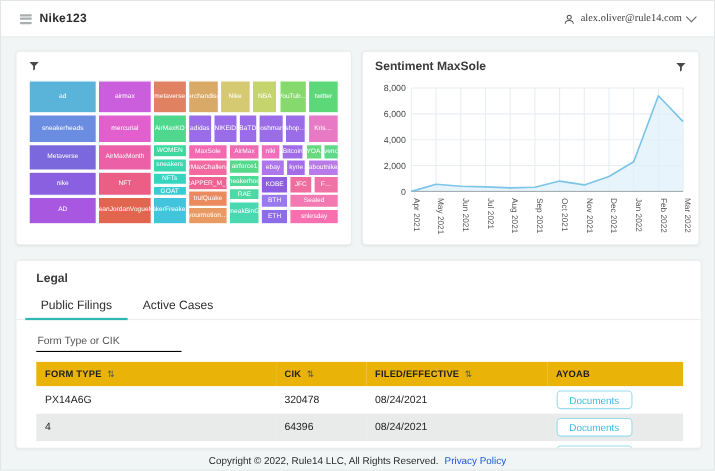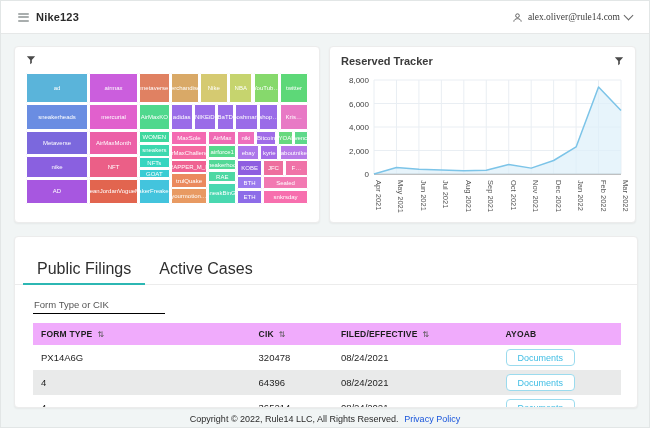--- a/index.html
+++ b/index.html
@@ -29,29 +29,29 @@
   .treemap { position:relative; margin:3px 11px 11px 11px; height:131px; }
   .tm-cell { position:absolute; display:flex; align-items:center; justify-content:center; color:#fff; font-size:6px; line-height:1; overflow:hidden; white-space:nowrap; border:1px solid #fff; border-radius:1px; cursor:pointer; }
 
   .card-sentiment { width:307px; height:177px; }
   .chart-wrap { padding:0 8px; }
 
   
   .card-legal { margin-top:13px; width:624px; height:172px; padding-top:10px; overflow:hidden; }
   .legal-title { padding:0 18px; font-size:11px; font-weight:700; color:#3b3b3b; }
   .tabs { display:flex; margin-top:8px; border-bottom:1px solid #ececec; padding:0 8px; }
-  .tab { padding:5px 14px 6px 14px; font-size:16px; color:#2f2f2f; cursor:pointer; position:relative; }
+  .tab { padding:5px 14px 6px 14px; font-size:11px; color:#2f2f2f; cursor:pointer; position:relative; }
   .tab.active { font-weight:400; }
   .tab.active::after { content:""; position:absolute; left:0; right:0; bottom:-1px; height:2px; background:#2cb7b3; }
   .search-box { margin:9px 18px 0 18px; width:132px; }
   .search-box input { width:100%; border:none; border-bottom:1px solid #000000; font-size:9.5px; padding:2px 1px 3px 1px; color:#333; background:transparent; outline:none; font-family:"Liberation Sans", sans-serif; }
   .search-box input::placeholder { color:#555; }
 
   table.filings { margin:9px 18px 0 18px; width:588px; border-collapse:collapse; table-layout:fixed; }
-  table.filings th { background:#f0abfc; text-align:left; font-size:8.5px; color:#1e1e1e; font-weight:700; padding:6px 8px; letter-spacing:.2px; cursor:pointer; }
+  table.filings th { background:#eab308; text-align:left; font-size:8.5px; color:#1e1e1e; font-weight:700; padding:6px 8px; letter-spacing:.2px; cursor:pointer; }
   table.filings th .sort { color:#555; font-size:8px; margin-left:5px; font-weight:400; }
   table.filings td { font-size:9.5px; color:#1e1e1e; padding:4px 8px; }
   table.filings tbody tr:nth-child(even) { background:#e9eaea; }
   .doc-btn { border:1px solid #9bdbee; color:#3fbde4; background:#fff; border-radius:4px; font-size:9px; padding:2.5px 11px; cursor:pointer; font-family:"Liberation Sans", sans-serif; }
 
   .footer { flex:0 0 auto; height:21px; text-align:center; font-size:9px; color:#2b2b2b; padding-top:6px; }
   .footer a { color:#1a56db; text-decoration:none; font-weight:400; margin-left:3px; cursor:pointer; }
 </style>
 </head>
 <body>
@@ -139,21 +139,21 @@
             <div class="tm-cell" style="left: 91.8%; top: 66.5%; width: 8.2%; height: 11.8%; background: rgb(240, 115, 168);">F…</div>
             <div class="tm-cell" style="left: 74.9%; top: 78.7%; width: 8.8%; height: 10%; background: rgb(154, 121, 238);">BTH</div>
             <div class="tm-cell" style="left: 84.1%; top: 78.7%; width: 15.9%; height: 10%; background: rgb(242, 121, 178);">Sealed</div>
             <div class="tm-cell" style="left: 74.9%; top: 89.1%; width: 8.8%; height: 10.9%; background: rgb(141, 108, 232);">ETH</div>
             <div class="tm-cell" style="left: 84.1%; top: 89.1%; width: 15.9%; height: 10.9%; background: rgb(247, 111, 174);">snkrsday</div>
           </div>
       </div>
 
       <div class="card card-sentiment">
         <div class="card-head">
-          <span class="card-title">Reserved Tracker</span>
+          <span class="card-title">Sentiment MaxSole</span>
           <span class="funnel">
             <svg width="10" height="10" viewBox="0 0 24 24">
                 <path d="M2 3h20l-8 9v7l-4 3v-10z" fill="#4a4a4a"></path>
               </svg>
           </span>
         </div>
         <div class="chart-wrap">
           <svg width="290" height="148" viewBox="0 0 290 148">
               <line x1="36" y1="8" x2="36" y2="102" stroke="#e9eef3" stroke-width="1"></line>
               <line x1="58.45454545454545" y1="8" x2="58.45454545454545" y2="102" stroke="#e9eef3" stroke-width="1"></line>
@@ -191,20 +191,21 @@
               <text x="217.63636363636363" y="108" font-size="7.5" fill="#555" text-anchor="start" font-family="Liberation Sans, sans-serif" transform="rotate(90 217.63636363636363 108)">Dec 2021</text>
               <text x="240.0909090909091" y="108" font-size="7.5" fill="#555" text-anchor="start" font-family="Liberation Sans, sans-serif" transform="rotate(90 240.0909090909091 108)">Jan 2022</text>
               <text x="262.5454545454545" y="108" font-size="7.5" fill="#555" text-anchor="start" font-family="Liberation Sans, sans-serif" transform="rotate(90 262.5454545454545 108)">Feb 2022</text>
               <text x="285" y="108" font-size="7.5" fill="#555" text-anchor="start" font-family="Liberation Sans, sans-serif" transform="rotate(90 285 108)">Mar 2022</text>
             </svg>
         </div>
       </div>
     </div>
 
     <div class="card card-legal">
+      <div class="legal-title">Legal</div>
       <div class="tabs">
           <div class="tab active">Public Filings</div>
           <div class="tab">Active Cases</div>
         </div>
       <div class="search-box">
         <input type="text" placeholder="Form Type or CIK" style="">
       </div>
       <table class="filings">
         <colgroup>
             <col style="width: 37%;">

